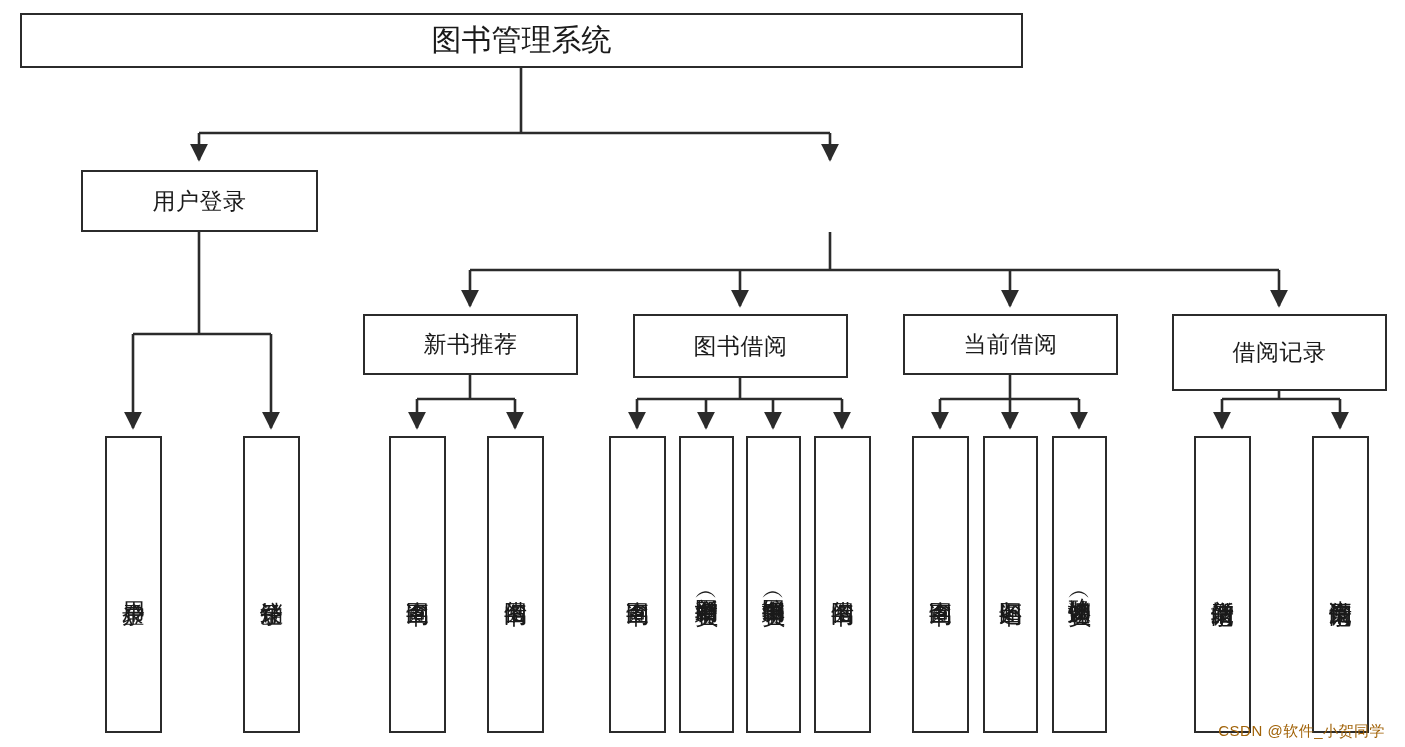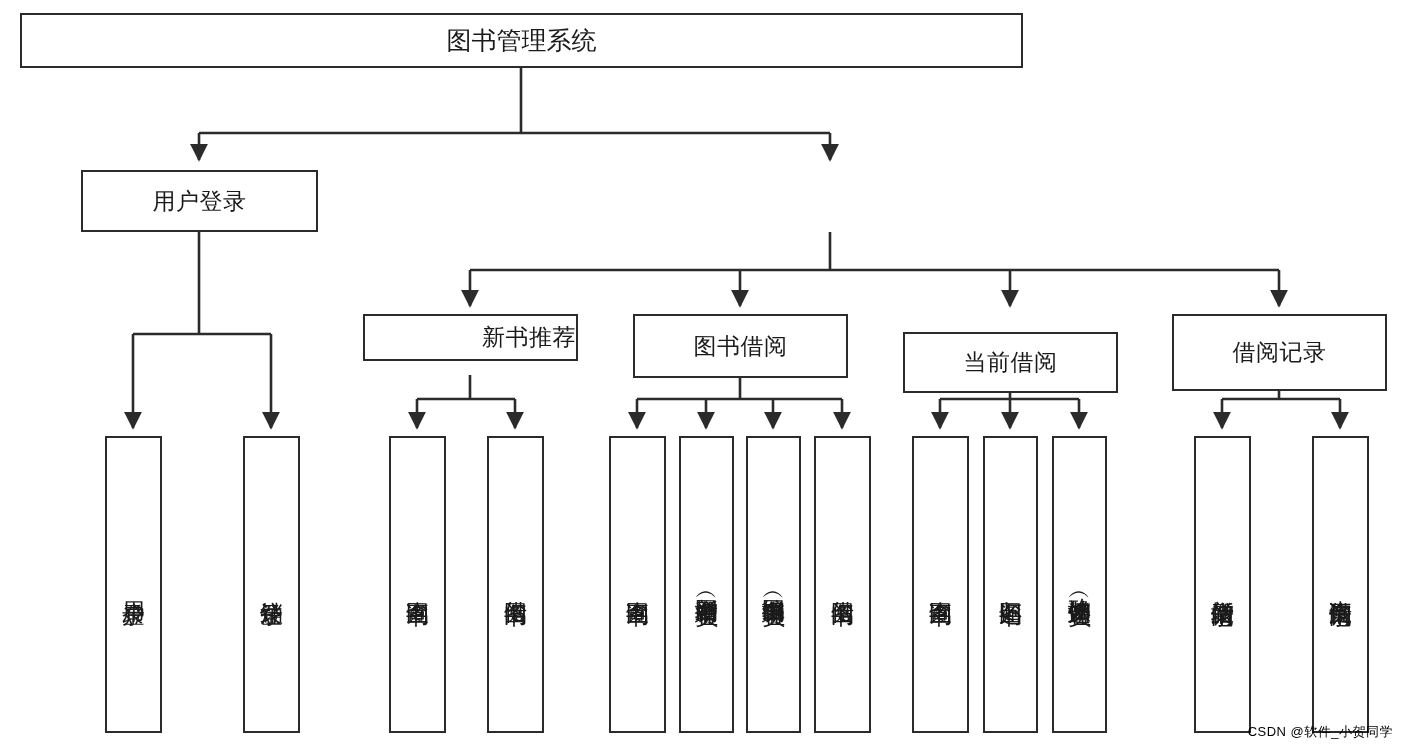--- a/index.html
+++ b/index.html
@@ -35,42 +35,42 @@
     align-items: center;
     justify-content: center;
     text-align: center;
     line-height: 1.08;
   }
   .node.h {
     font-size: 23px;
     letter-spacing: 0.5px;
   }
   .node.root {
-    font-size: 25px;
+    font-size: 30px;
   }
   .node.v {
     writing-mode: vertical-rl;
     text-orientation: upright;
     font-size: 23px;
     letter-spacing: 1px;
     padding: 4px 0;
     align-items: center;
     justify-content: center;
   }
   .node.v .vtext {
     writing-mode: vertical-rl;
     text-orientation: upright;
     white-space: nowrap;
   }
   .watermark {
     position: absolute;
-    right: 12px;
+    right: 20px;
     bottom: 6px;
-    font-size: 13px;
-    color: #000000;
+    font-size: 15px;
+    color: #a16207;
     white-space: nowrap;
     letter-spacing: 0.5px;
   }
 </style>
 </head>
 <body>
 
 <div id="canvas">
 
   <svg id="edges" viewBox="0 0 1405 747" xmlns="http://www.w3.org/2000/svg">
@@ -124,27 +124,27 @@
   </svg>
 
   <div class="node root" style="left:20px; top:13px; width:1003px; height:55px;">
     <span>图书管理系统</span>
   </div>
 
   <div class="node h" style="left:81px; top:170px; width:237px; height:62px;">
     <span>用户登录</span>
   </div>
 
-  <div class="node h" style="left:363px; top:314px; width:215px; height:47px;justify-content:flex-end;">
+  <div class="node h" style="left:363px; top:314px; width:215px; height:61px;">
     <span>新书推荐</span>
   </div>
   <div class="node h" style="left:633px; top:314px; width:215px; height:64px;">
     <span>图书借阅</span>
   </div>
-  <div class="node h" style="left:903px; top:332px; width:215px; height:61px;">
+  <div class="node h" style="left:903px; top:314px; width:215px; height:61px;">
     <span>当前借阅</span>
   </div>
   <div class="node h" style="left:1172px; top:314px; width:215px; height:77px;">
     <span>借阅记录</span>
   </div>
 
   <div class="node v" style="left:105px; top:436px; width:57px; height:297px;">
     <span class="vtext">用户登录</span>
   </div>
   <div class="node v" style="left:243px; top:436px; width:57px; height:297px;">

